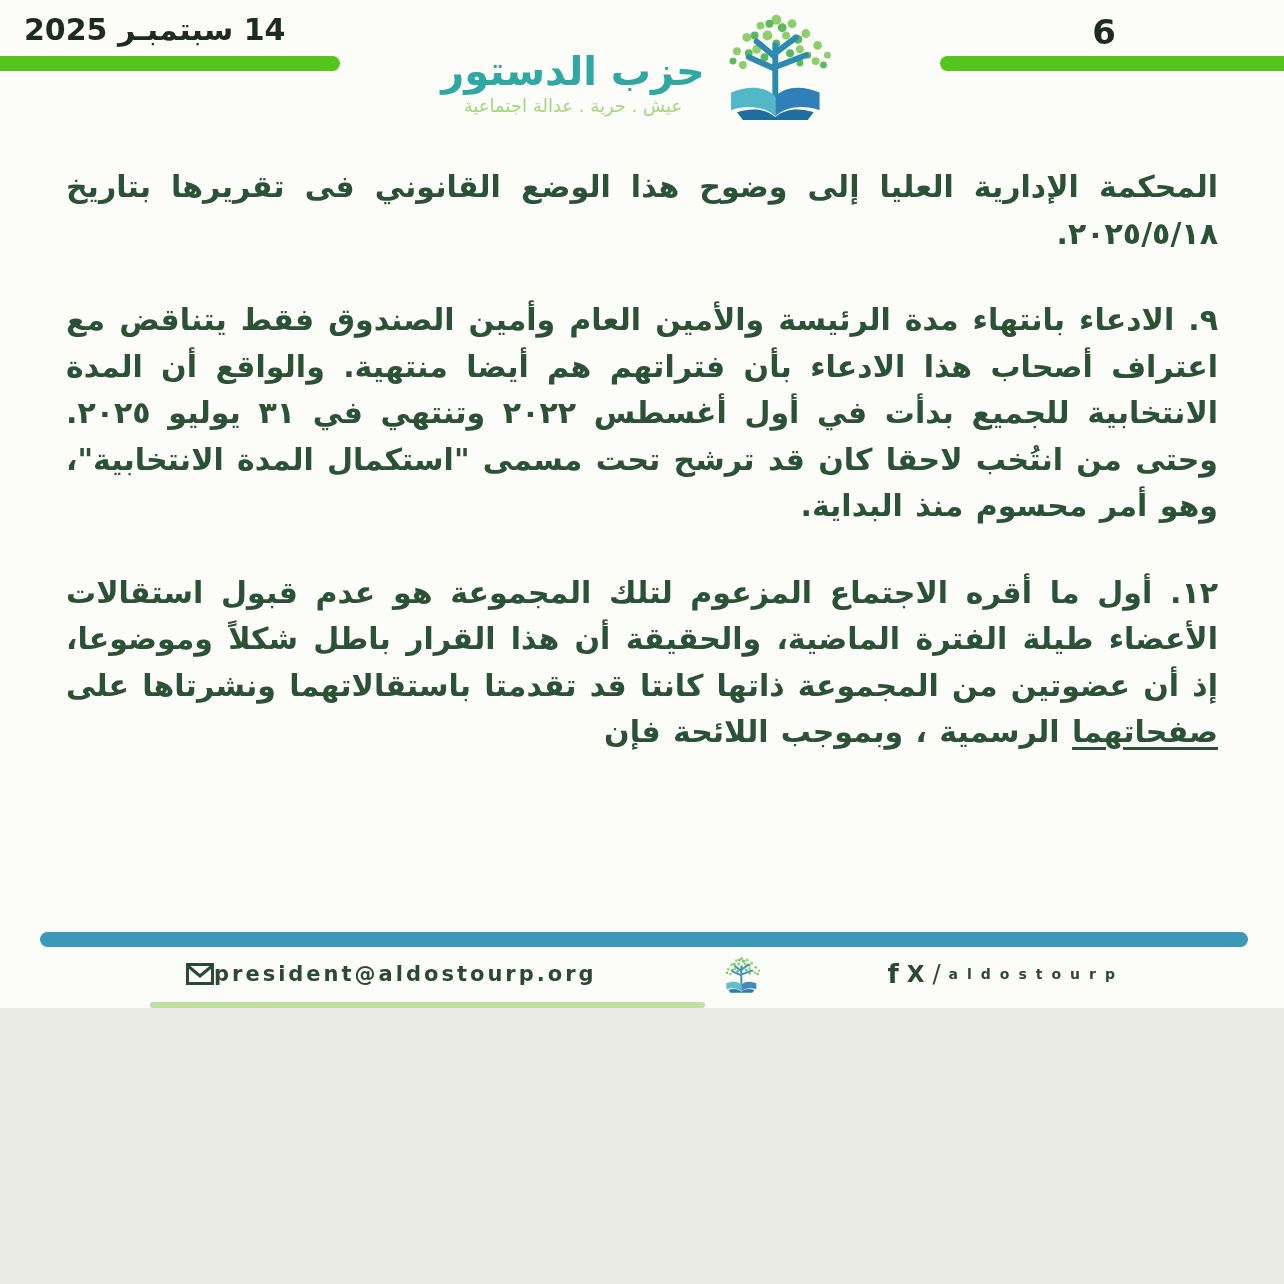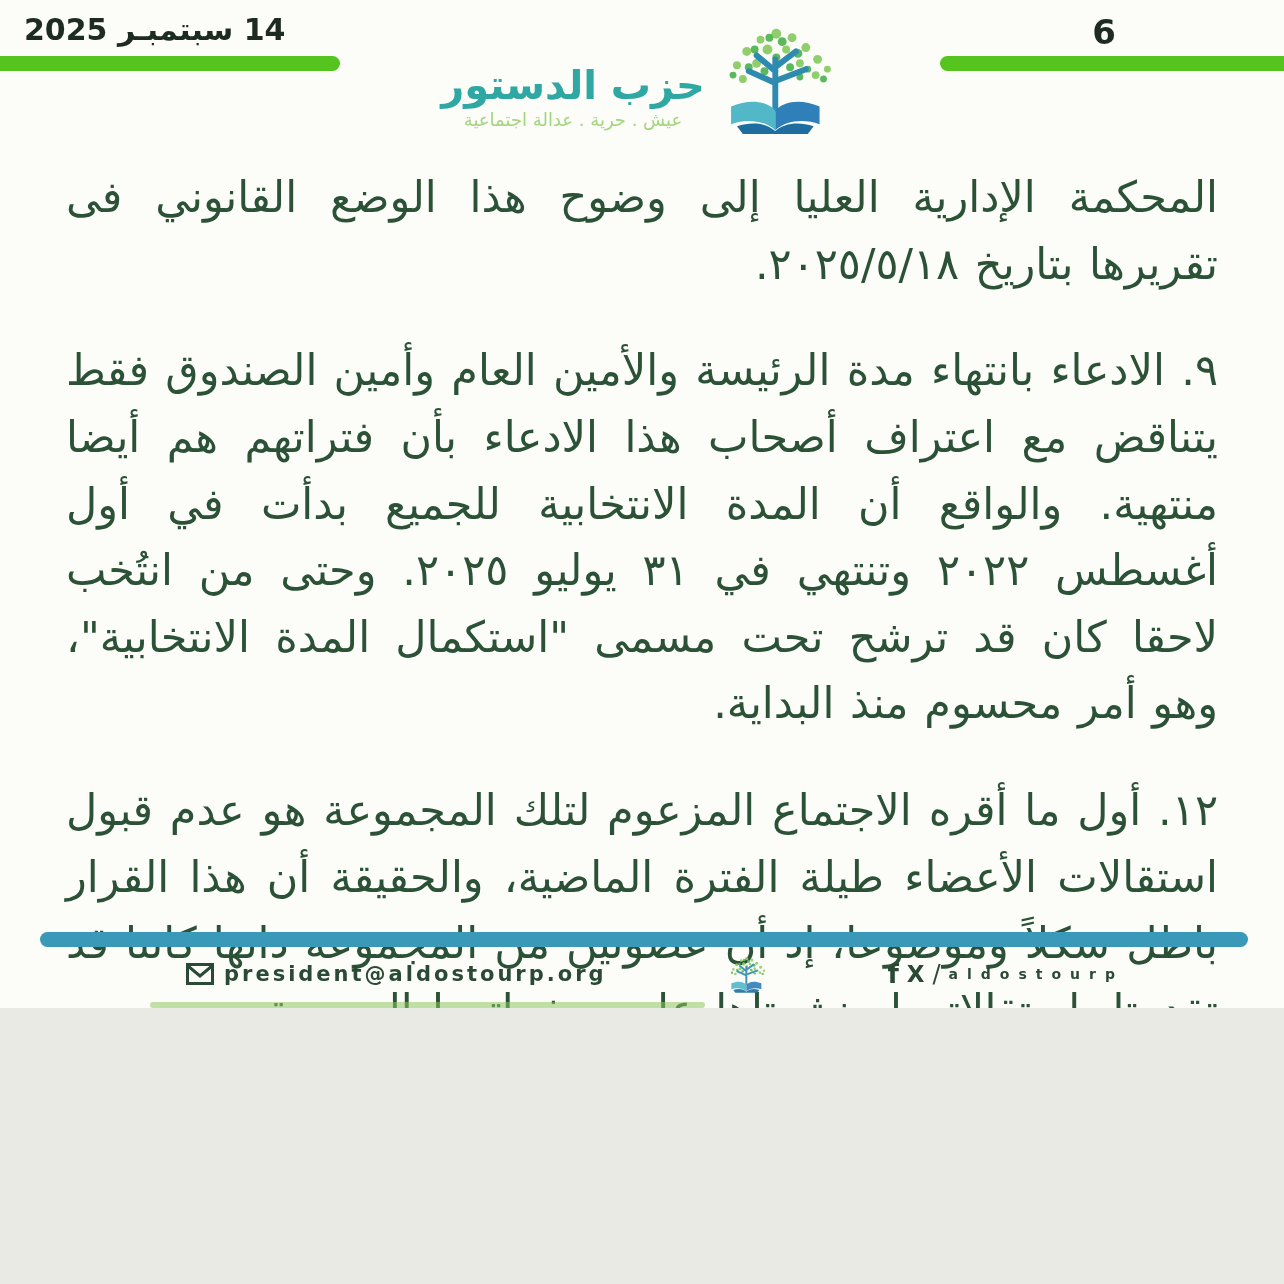--- a/index.html
+++ b/index.html
@@ -32,60 +32,60 @@
     letter-spacing:1px;
   }
   .bar{position:absolute;height:15px;background:var(--accent-green);}
   .bar-left{top:56px;left:0;width:340px;border-radius:0 9px 9px 0;}
   .bar-right{top:56px;right:0;width:344px;border-radius:9px 0 0 9px;}
   .page-number{
     position:absolute;top:12px;right:168px;
     font-size:34px;font-weight:bold;color:#1d2b21;
   }
   .logo{
-    position:absolute;top:20px;left:50%;transform:translateX(-50%);
+    position:absolute;top:6px;left:50%;transform:translateX(-50%);
     display:flex;align-items:center;gap:8px;
   }
   .logo-text{direction:rtl;text-align:center;margin-top:34px;}
   .logo-title{
     font-size:40px;font-weight:bold;color:var(--logo-teal);
     line-height:1.1;white-space:nowrap;
   }
   .logo-tagline{
     font-size:18px;color:var(--tagline-green);
     margin-top:2px;white-space:nowrap;
   }
   .logo-tree{width:130px;height:118px;}
   
   .body-text{
     direction:rtl;
     padding:14px 66px 0 66px;
     color:var(--body-green);
   }
   .para{
-    font-size:43px;font-weight:normal;
+    font-size:30px;font-weight:bold;
     line-height:1.55;
     text-align:justify;
     text-align-last:right;
     margin-bottom:40px;
     word-spacing:2px;
   }
   .u{text-decoration:underline;text-underline-offset:5px;}
   
   .footer{position:absolute;left:0;right:0;bottom:0;height:76px;}
   .footer-bar{
     position:absolute;top:0;left:40px;right:36px;height:15px;
     background:var(--accent-teal);border-radius:9px;
   }
   .footer-row{
     position:absolute;top:22px;left:0;right:0;
     display:flex;align-items:center;justify-content:space-between;
     padding:0 160px 0 186px;
   }
-  .footer-item{display:flex;align-items:center;gap:10px;color:var(--footer-green);}
+  .footer-item{display:flex;align-items:center;color:var(--footer-green);}
   .email-text{
     font-size:21px;font-weight:600;letter-spacing:3px;color:var(--footer-green);
   }
   .footer-tree{width:44px;height:40px;opacity:.9;}
   .social{font-size:22px;color:var(--footer-green);display:flex;align-items:center;gap:8px;}
   .fb{font-weight:bold;font-size:26px;}
   .xicon{font-size:23px;font-weight:600;}
   .slash{font-size:24px;}
   .handle{letter-spacing:9px;font-weight:600;font-size:14px;}
   .bottom-faint-bar{

